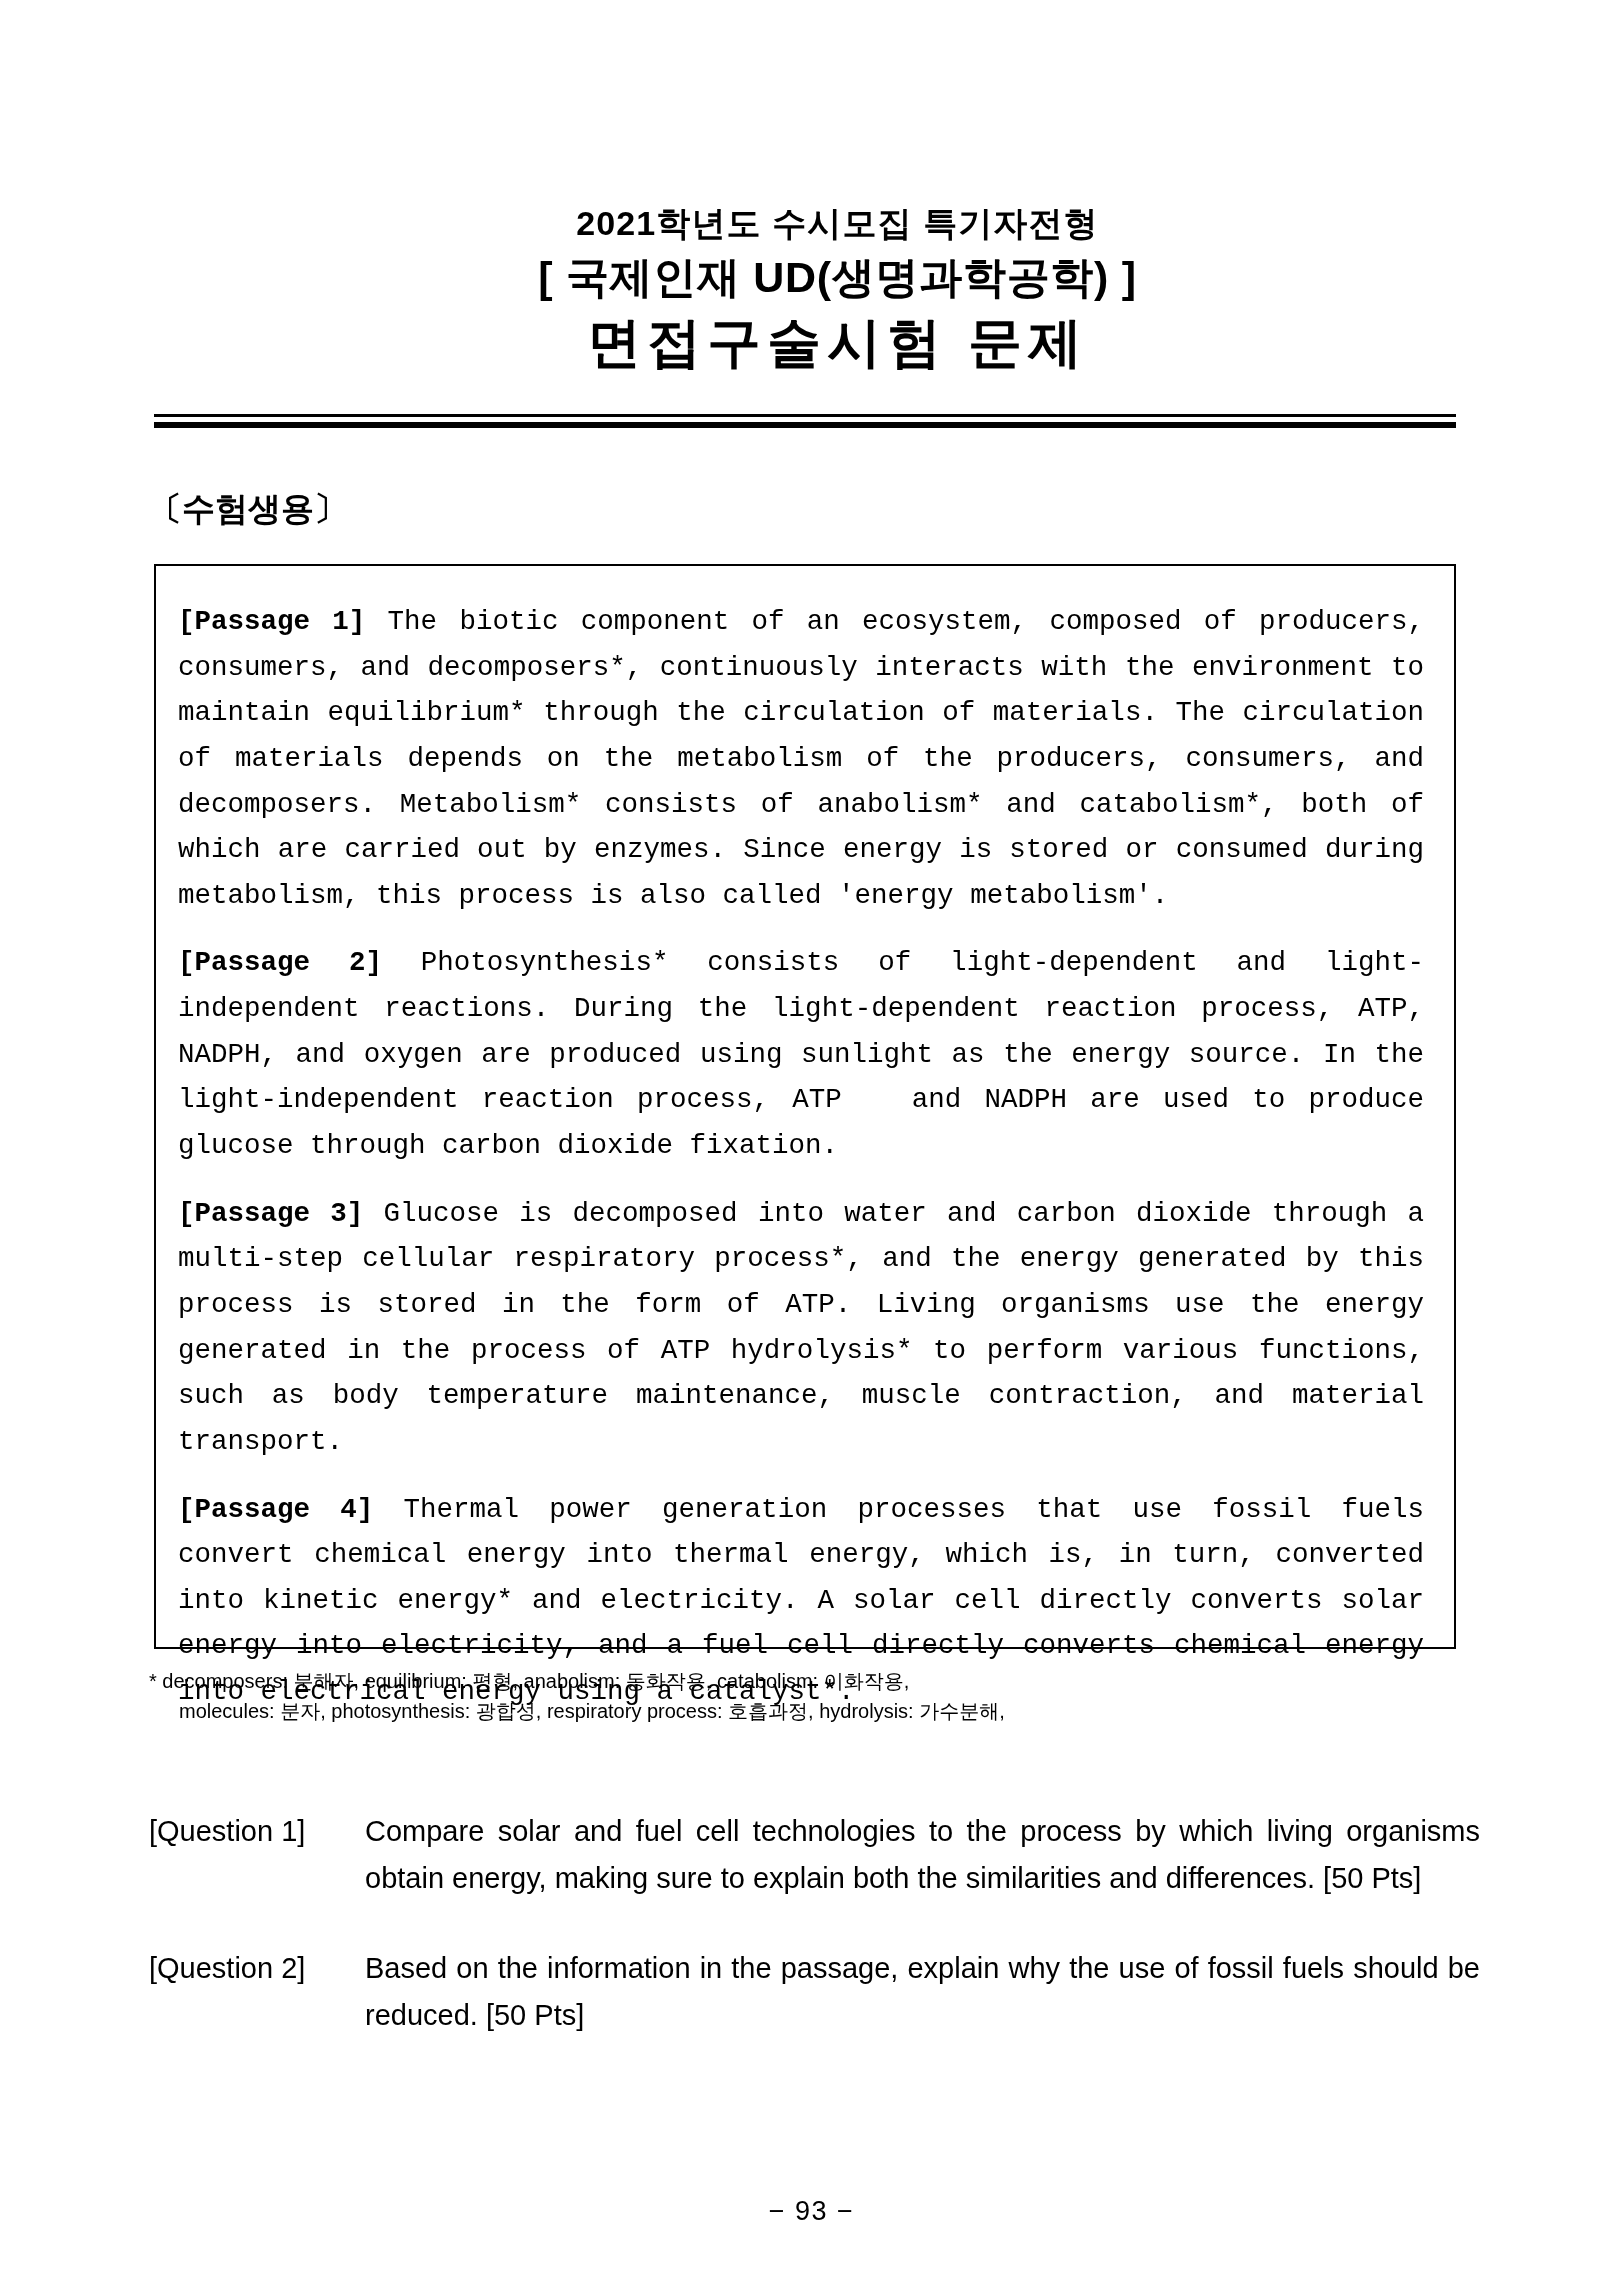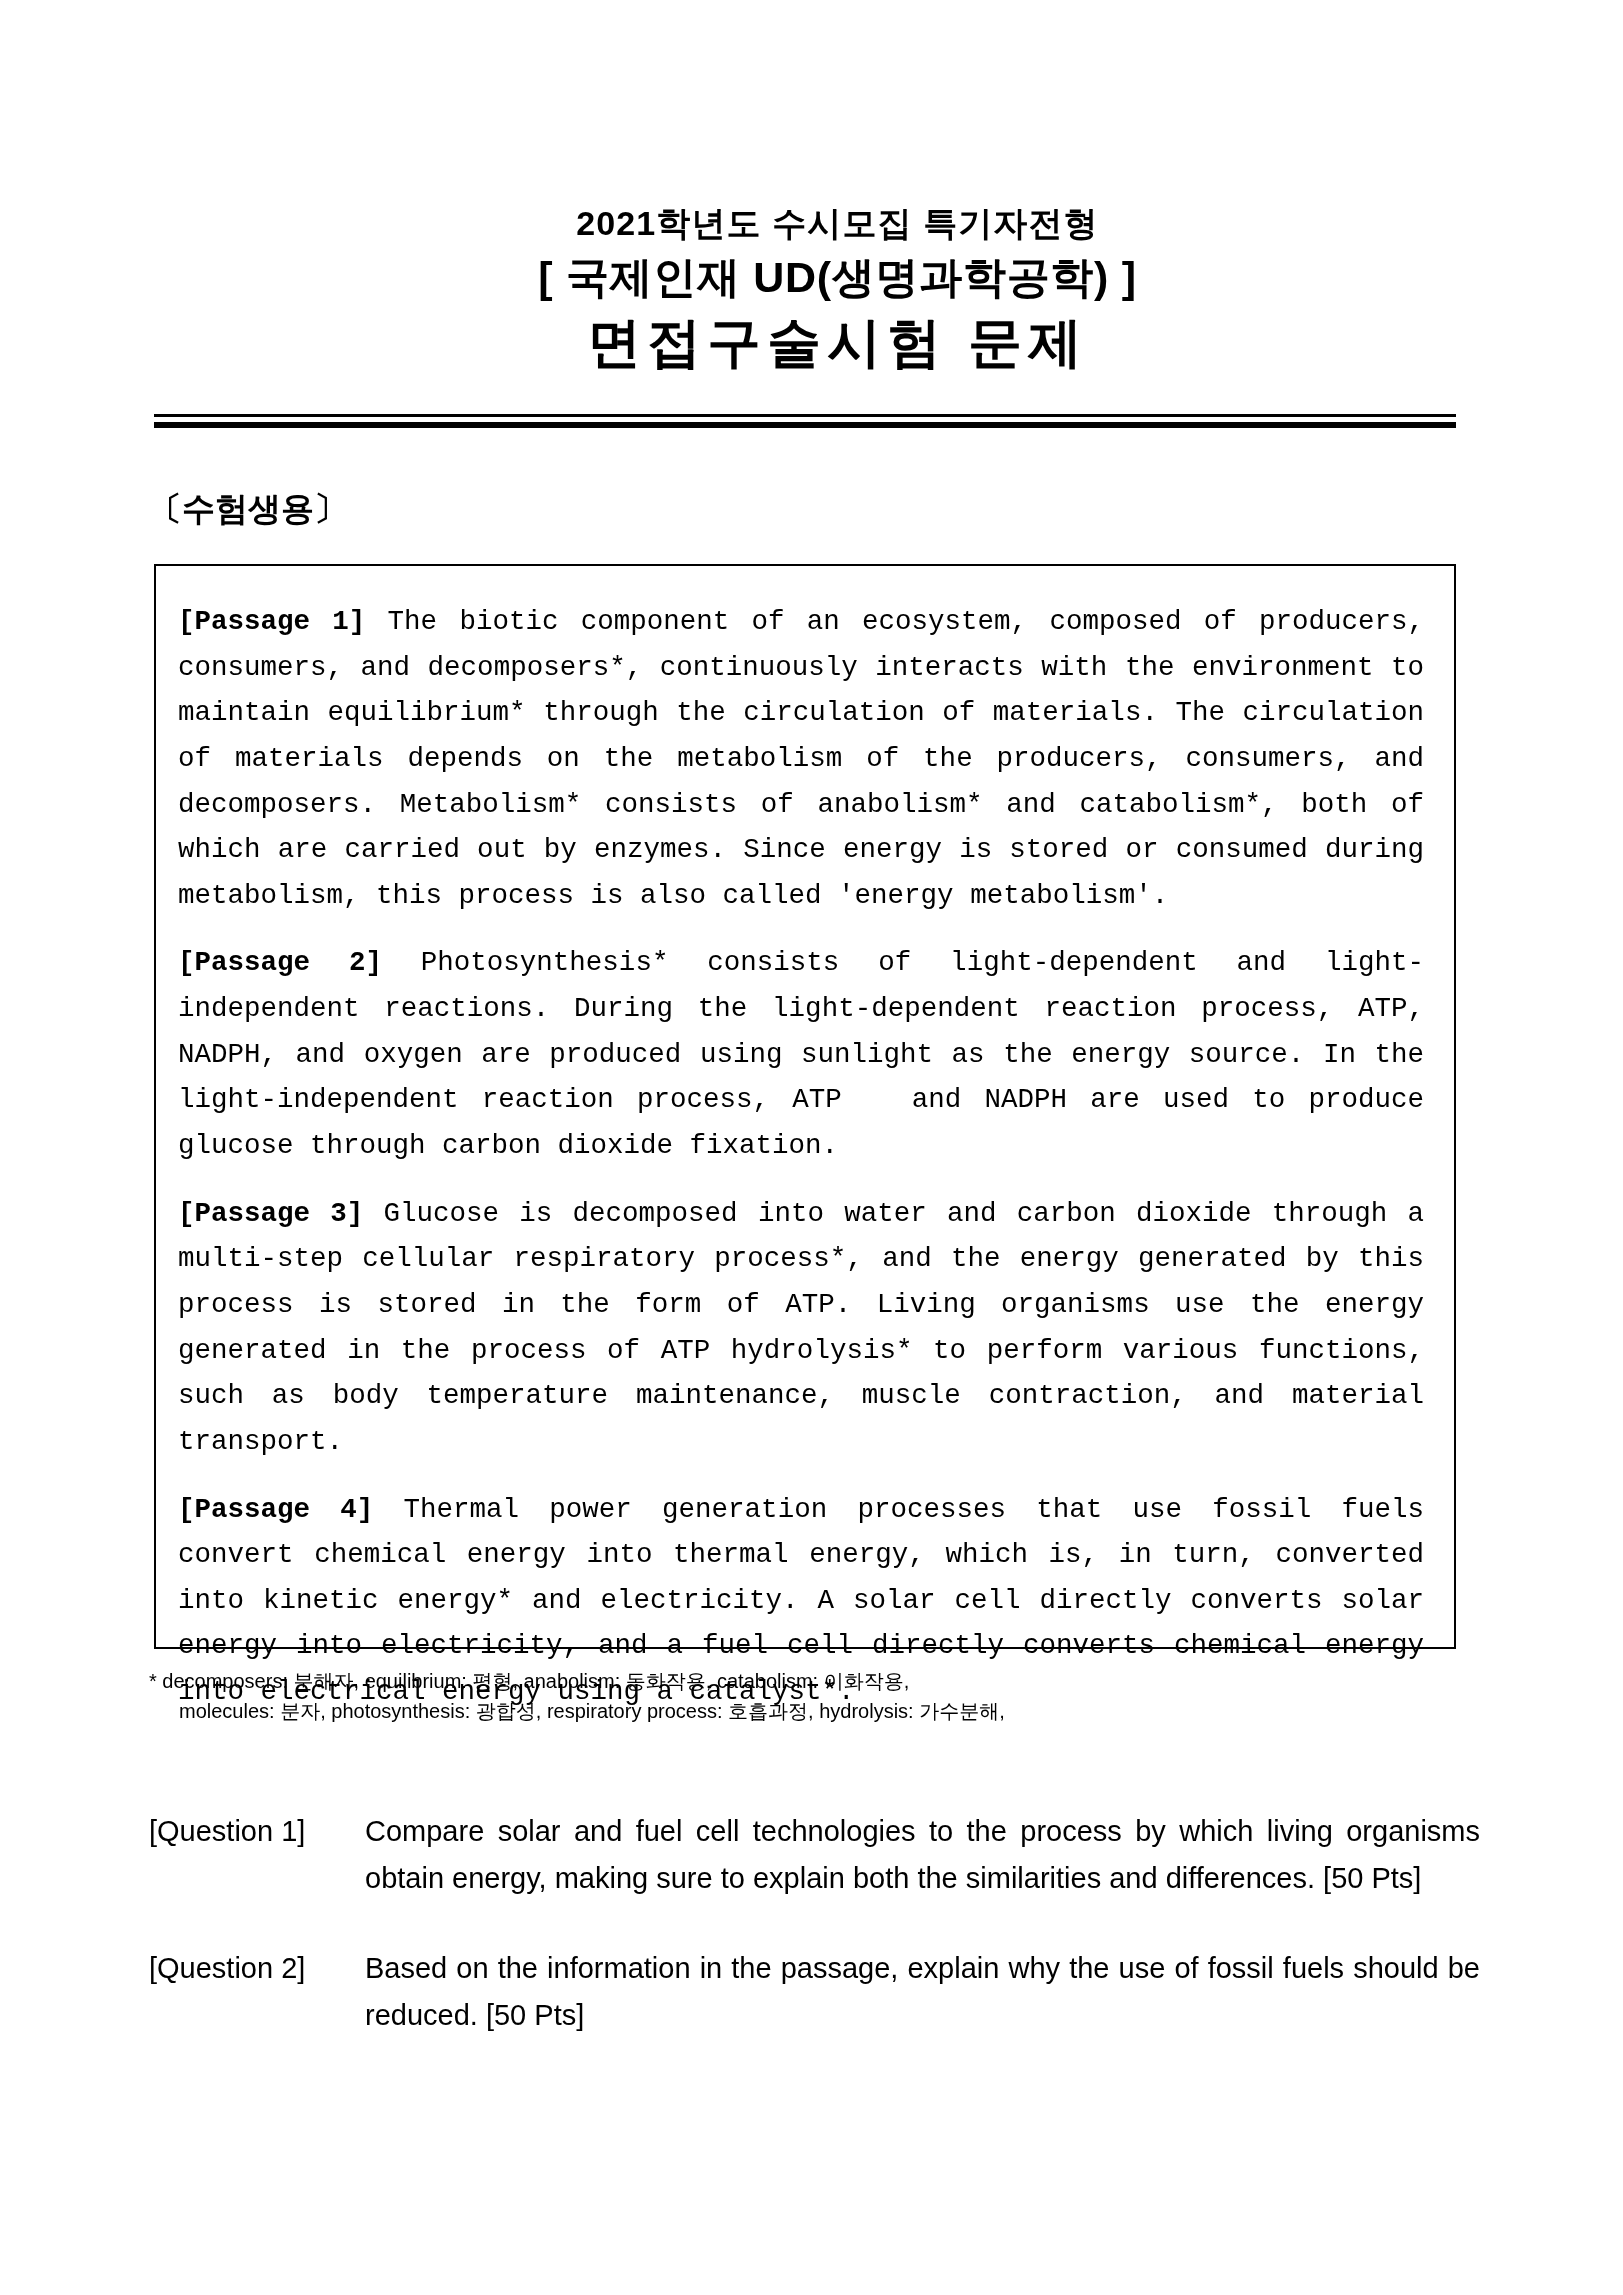--- a/index.html
+++ b/index.html
@@ -206,15 +206,16 @@
     <div class="question">
       <span class="qlabel">[Question 1]</span>
       <span class="qtext">Compare solar and fuel cell technologies to the process by which living organisms obtain energy, making sure to explain both the similarities and differences. [50 Pts]</span>
     </div>
     <div class="question">
       <span class="qlabel">[Question 2]</span>
       <span class="qtext">Based on the information in the passage, explain why the use of fossil fuels should be reduced. [50 Pts]</span>
     </div>
   </div>
 
+  <div class="page-number">− 93 −</div>
 
 </div>
 
 
 </body></html>

